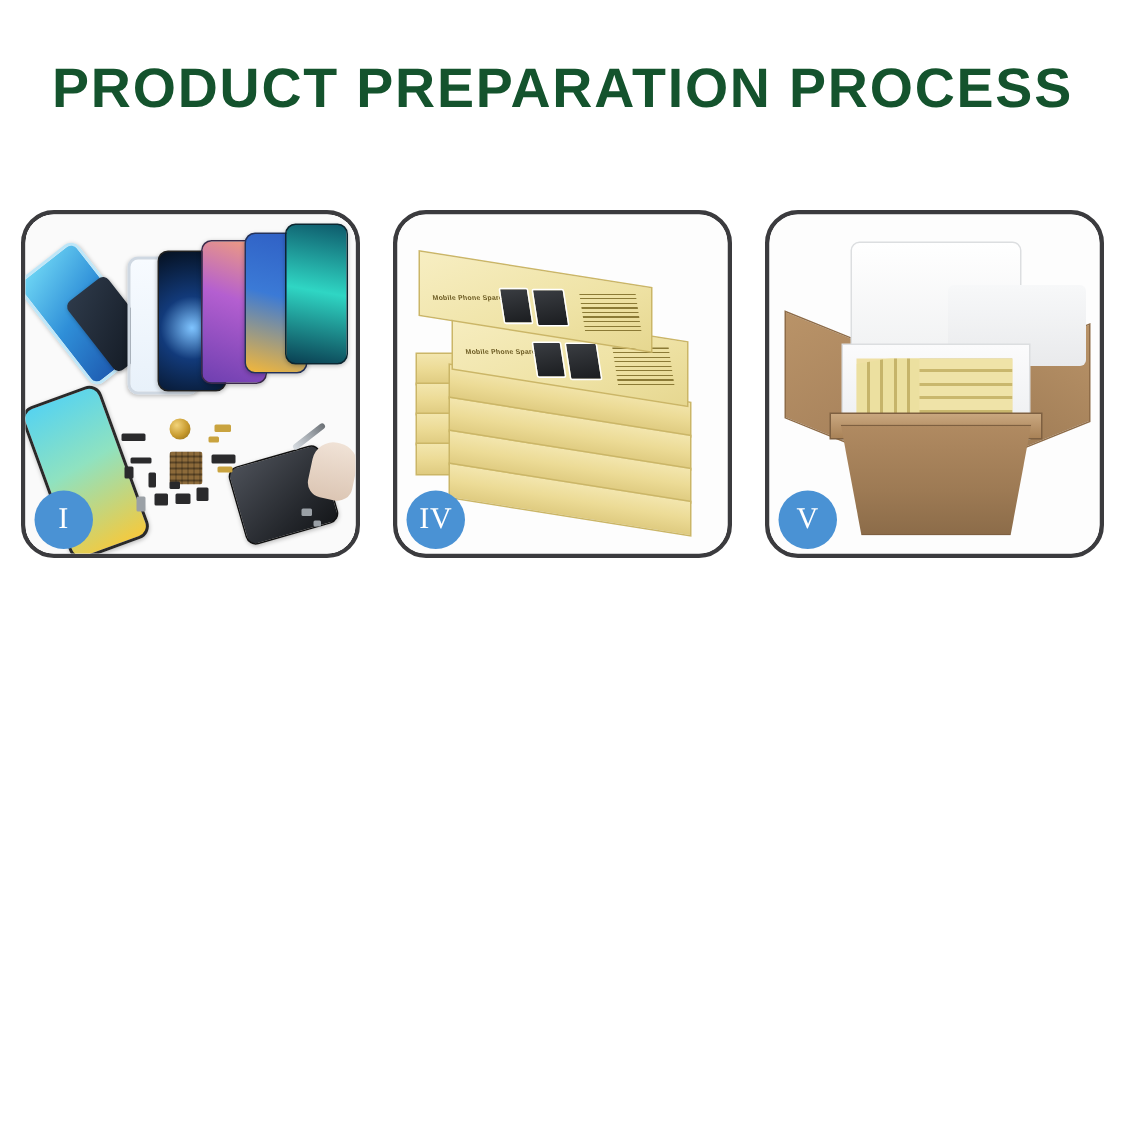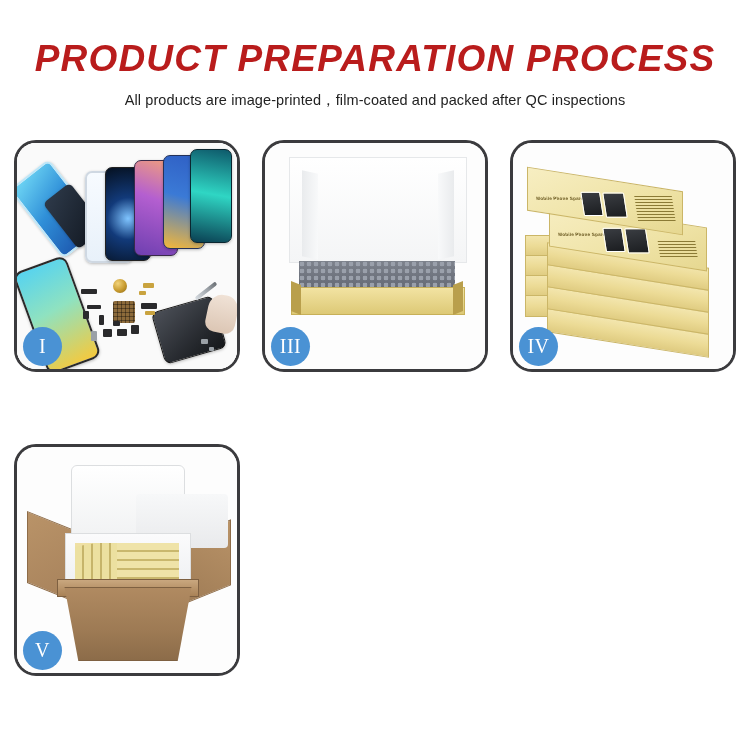--- a/index.html
+++ b/index.html
@@ -19,24 +19,23 @@
   .header {
     width: 750px;
     padding-top: 40px;
     text-align: center;
   }
   .title {
     font-family: "Liberation Sans", sans-serif;
     font-size: 37px;
     font-weight: 700;
     letter-spacing: 1.2px;
-    color: #b91c1c;
+    color: #14532d;
     line-height: 1.05;
     white-space: nowrap;
-    font-style: italic;
   }
   .subtitle {
     margin-top: 12px;
     font-family: "Liberation Sans", sans-serif;
     font-size: 14.5px;
     font-weight: 400;
     color: #222222;
     letter-spacing: 0.1px;
     white-space: nowrap;
   }
@@ -351,21 +350,20 @@
   .p6-tape2 {
     position:absolute; left:30px; top:136px; width:14px; height:22px;
     background: rgba(120,88,55,.55); transform: skewY(14deg);
   }
 </style>
 </head>
 <body>
 
 <div class="header">
   <div class="title">PRODUCT PREPARATION PROCESS</div>
-  <div class="subtitle">All products are image-printed，film-coated and packed after QC inspections</div>
 </div>
 
 <div class="grid">
 
   <div class="panel">
     <div class="panel-clip">
       <div class="p1-bg"></div>
 
       <div class="ph ph-a"></div>
       <div class="ph ph-a2"></div>
@@ -396,34 +394,20 @@
       <div class="cmp cmp-silver" style="left:184px; top:196px; width:7px; height:5px;"></div>
       <div class="cmp cmp-silver" style="left:192px; top:204px; width:5px; height:4px;"></div>
 
       <div class="screwdriver" style="left:176px; top:146px;"></div>
       <div class="hand" style="left:190px; top:152px;"></div>
     </div>
     <div class="badge">I</div>
   </div>
 
 
-  <div class="panel">
-    <div class="panel-clip">
-      <div class="p3-lid">
-        <div class="p3-lid-flapL"></div>
-        <div class="p3-lid-flapR"></div>
-      </div>
-      <div class="p3-base"></div>
-      <div class="p3-foam"></div>
-      <div class="p3-base-front"></div>
-      <div class="p3-edgeL"></div>
-      <div class="p3-edgeR"></div>
-    </div>
-    <div class="badge">III</div>
-  </div>
 
   <div class="panel">
     <div class="panel-clip">
       <div class="stack">
 
         <div class="sbox" style="left:4px; top:76px; width:96px; height:20px;"></div>
         <div class="sbox" style="left:4px; top:96px; width:96px; height:20px;"></div>
         <div class="sbox" style="left:4px; top:116px; width:96px; height:20px;"></div>
         <div class="sbox" style="left:4px; top:136px; width:96px; height:20px;"></div>
 

